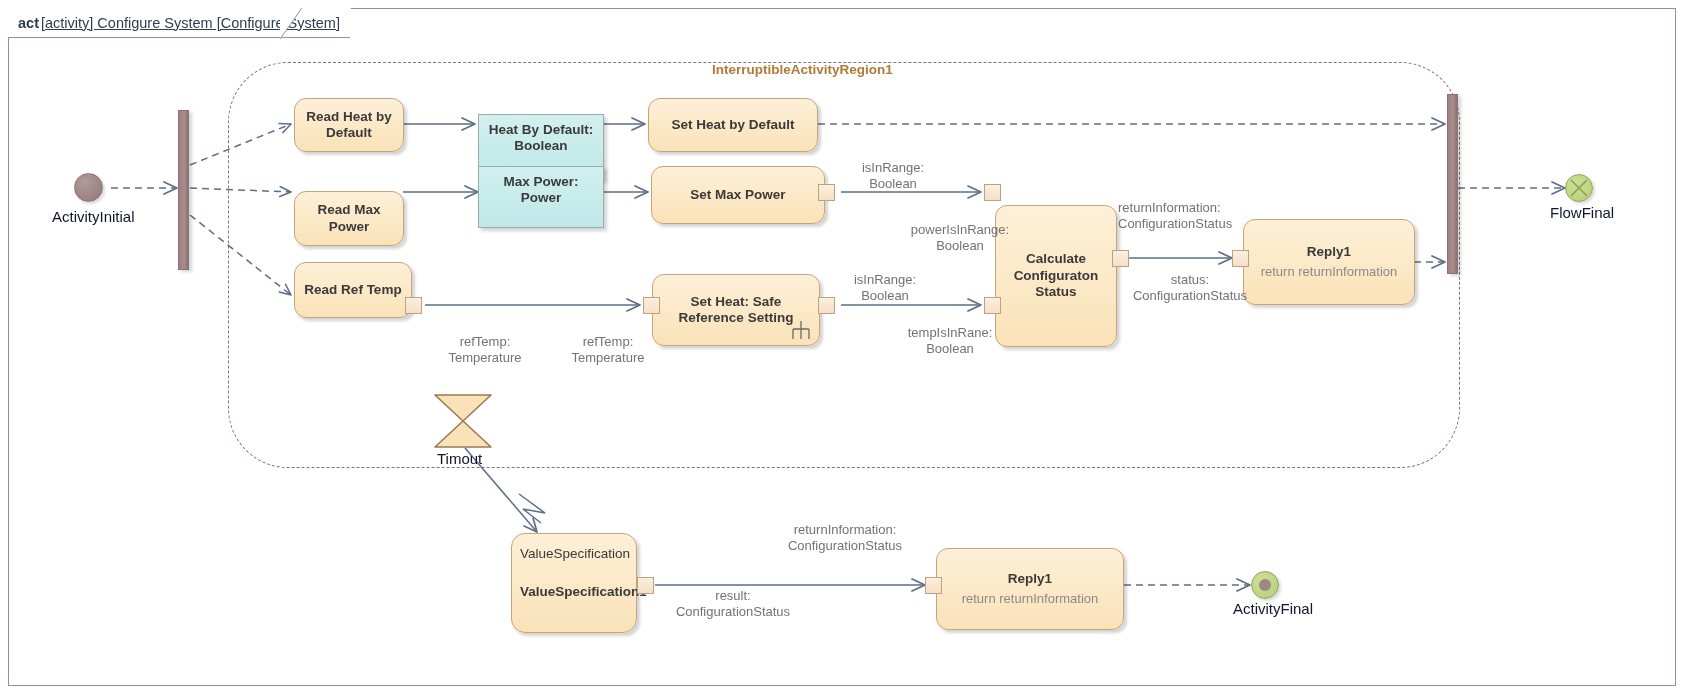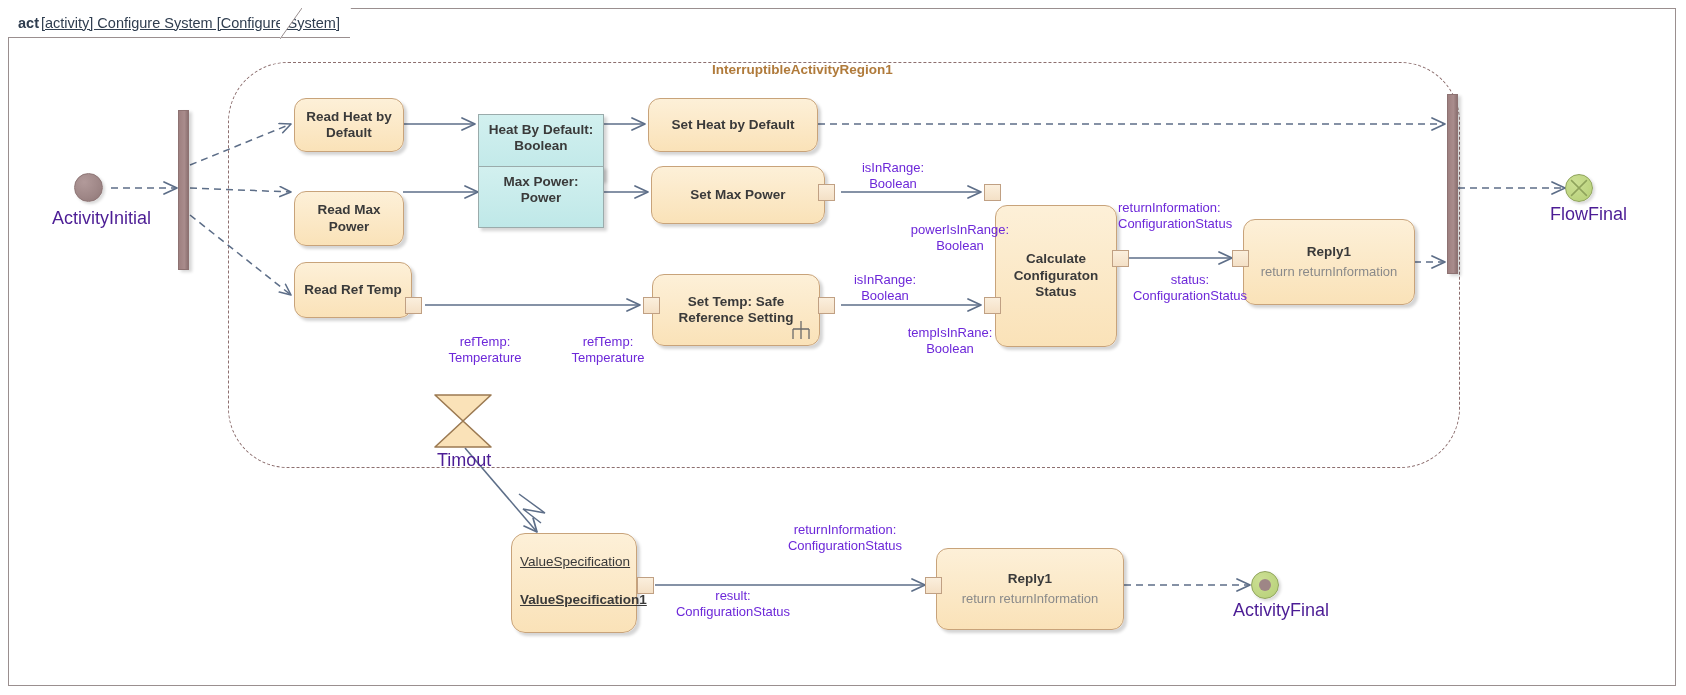--- a/index.html
+++ b/index.html
@@ -161,37 +161,37 @@
   .finalnode .inner-dot {
     position: absolute;
     left: 50%; top: 50%;
     transform: translate(-50%,-50%);
     width: 12px; height: 12px;
     border-radius: 50%;
     background: #9e8686;
   }
   .nodelabel {
     position: absolute;
-    font-size: 18px;
-    color: #4c1d95;
+    font-size: 15px;
+    color: #0f172a;
     white-space: nowrap;
     z-index: 3;
   }
 
   
   .hourglass {
     position: absolute;
     z-index: 3;
   }
 
   
   .elabel {
     position: absolute;
     font-size: 13px;
-    color: #6d28d9;
+    color: #737373;
     text-align: center;
     line-height: 1.25;
     white-space: nowrap;
     z-index: 4;
   }
 
   
   #edges {
     position: absolute;
     left: 0; top: 0;
@@ -298,21 +298,21 @@
     <span>Max Power: Power</span>
   </div>
   <div class="pin" style="left:818px; top:184px;"></div>
 
   <div class="node" style="left:294px; top:262px; width:118px; height:56px;">
     <span>Read Ref Temp</span>
   </div>
   <div class="pin" style="left:405px; top:297px;"></div>
 
   <div class="node" style="left:652px; top:274px; width:168px; height:72px;">
-    <span>Set Temp: Safe Reference Setting</span>
+    <span>Set Heat: Safe Reference Setting</span>
   </div>
   <div class="pin" style="left:643px; top:297px;"></div>
   <div class="pin" style="left:818px; top:297px;"></div>
 
   <svg class="hourglass" style="left:790px; top:320px; width:22px; height:20px;" viewBox="0 0 22 20">
     <path d="M11,1 L11,19 M3,9 L19,9 M3,9 L3,19 M11,9 L11,19 M19,9 L19,19" stroke="#6b6b6b" stroke-width="1.3" fill="none"></path>
   </svg>
 
   <div class="node" style="left:995px; top:205px; width:122px; height:142px;">
     <span>Calculate Configuraton Status</span>
@@ -334,21 +334,21 @@
       <path d="M5.5,5.5 L22.5,22.5 M22.5,5.5 L5.5,22.5" stroke="#8fa35c" stroke-width="1.6"></path>
     </svg>
   </div>
   <div class="nodelabel" style="left:1550px; top:204px;">FlowFinal</div>
 
   <svg class="hourglass" style="left:432px; top:392px; width:62px; height:58px;" viewBox="0 0 62 58">
     <path d="M3,3 L59,3 L3,55 L59,55 Z" fill="#fae2b8" stroke="#9c7a52" stroke-width="1.6" stroke-linejoin="round"></path>
   </svg>
   <div class="nodelabel" style="left:437px; top:450px;">Timout</div>
 
-  <div class="node" style="left:511px; top:533px; width:126px; height:100px; flex-direction:column; align-items:flex-start; justify-content:flex-start; padding:20px 8px; border-radius:14px;text-decoration:underline;">
+  <div class="node" style="left:511px; top:533px; width:126px; height:100px; flex-direction:column; align-items:flex-start; justify-content:flex-start; padding:12px 8px; border-radius:14px;">
     <span style="font-weight:normal; color:#3a3a3a; font-size:13.5px;">ValueSpecification</span>
     <span style="font-weight:bold; margin-top:22px; font-size:13.5px;">ValueSpecification1</span>
   </div>
   <div class="pin" style="left:637px; top:577px;"></div>
 
   <div class="node" style="left:936px; top:548px; width:188px; height:82px; flex-direction:column;">
     <span>Reply1</span>
     <span class="sub">return returnInformation</span>
   </div>
   <div class="pin" style="left:925px; top:577px;"></div>

